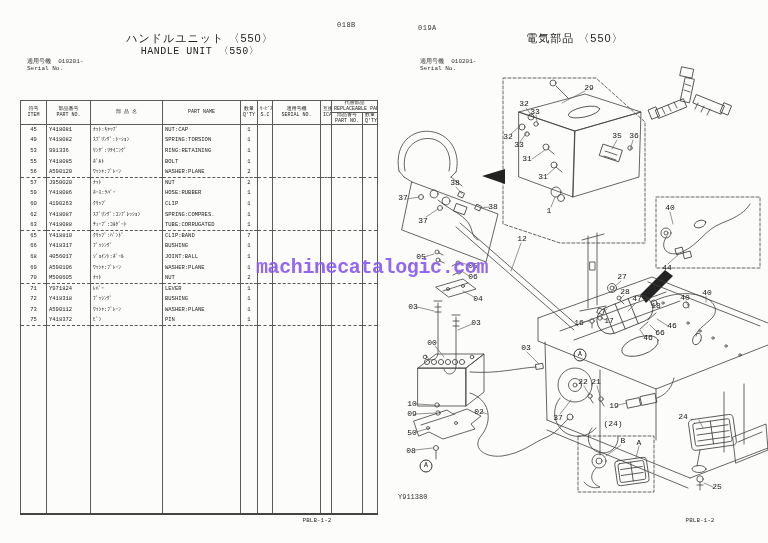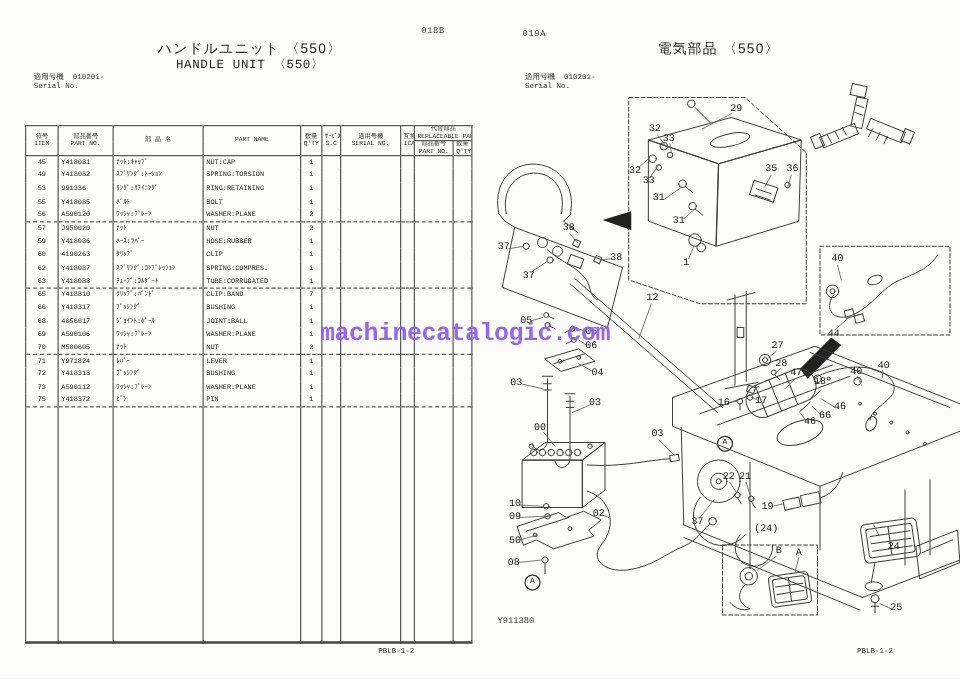--- a/index.html
+++ b/index.html
@@ -642,21 +642,21 @@
       <div class="callout" style="left: 660px; top: 333px;">66</div>
       <div class="callout" style="left: 648px; top: 338px;">46</div>
       <div class="callout" style="left: 685px; top: 298px;">40</div>
       <div class="callout" style="left: 707px; top: 293px;">40</div>
       <div class="callout" style="left: 670px; top: 208px;">40</div>
       <div class="callout" style="left: 667px; top: 268px;">44</div>
       <div class="callout circled" style="left: 580px; top: 355px;">A</div>
       <div class="callout" style="left: 583px; top: 382px;">22</div>
       <div class="callout" style="left: 596px; top: 382px;">21</div>
       <div class="callout" style="left: 614px; top: 406px;">19</div>
-      <div class="callout" style="left: 715px; top: 417px; margin-top: 21px;">24</div>
+      <div class="callout" style="left: 683px; top: 417px;">24</div>
       <div class="callout" style="left: 613px; top: 424px;">(24)</div>
       <div class="callout" style="left: 623px; top: 441px;">B</div>
       <div class="callout" style="left: 639px; top: 443px;">A</div>
       <div class="callout" style="left: 717px; top: 487px;">25</div>
     </div>
 
   <div id="watermark">machinecatalogic.com</div>
 </div>
 
 </body></html>

